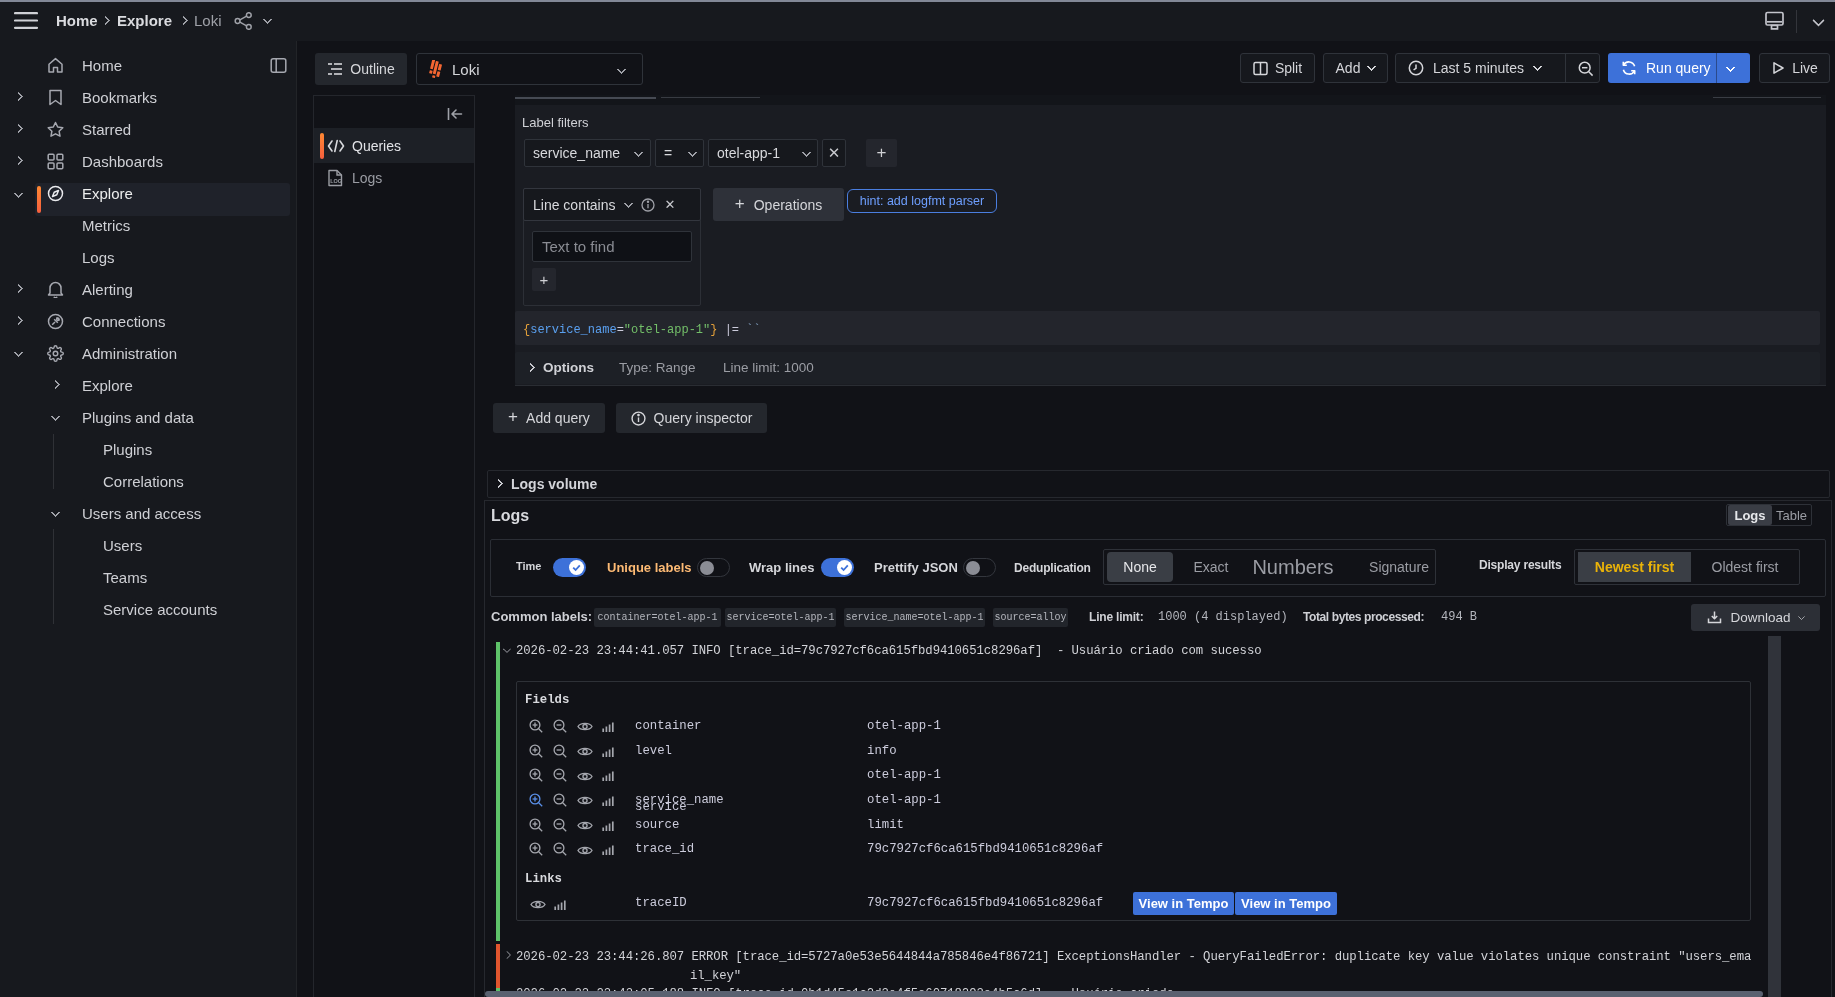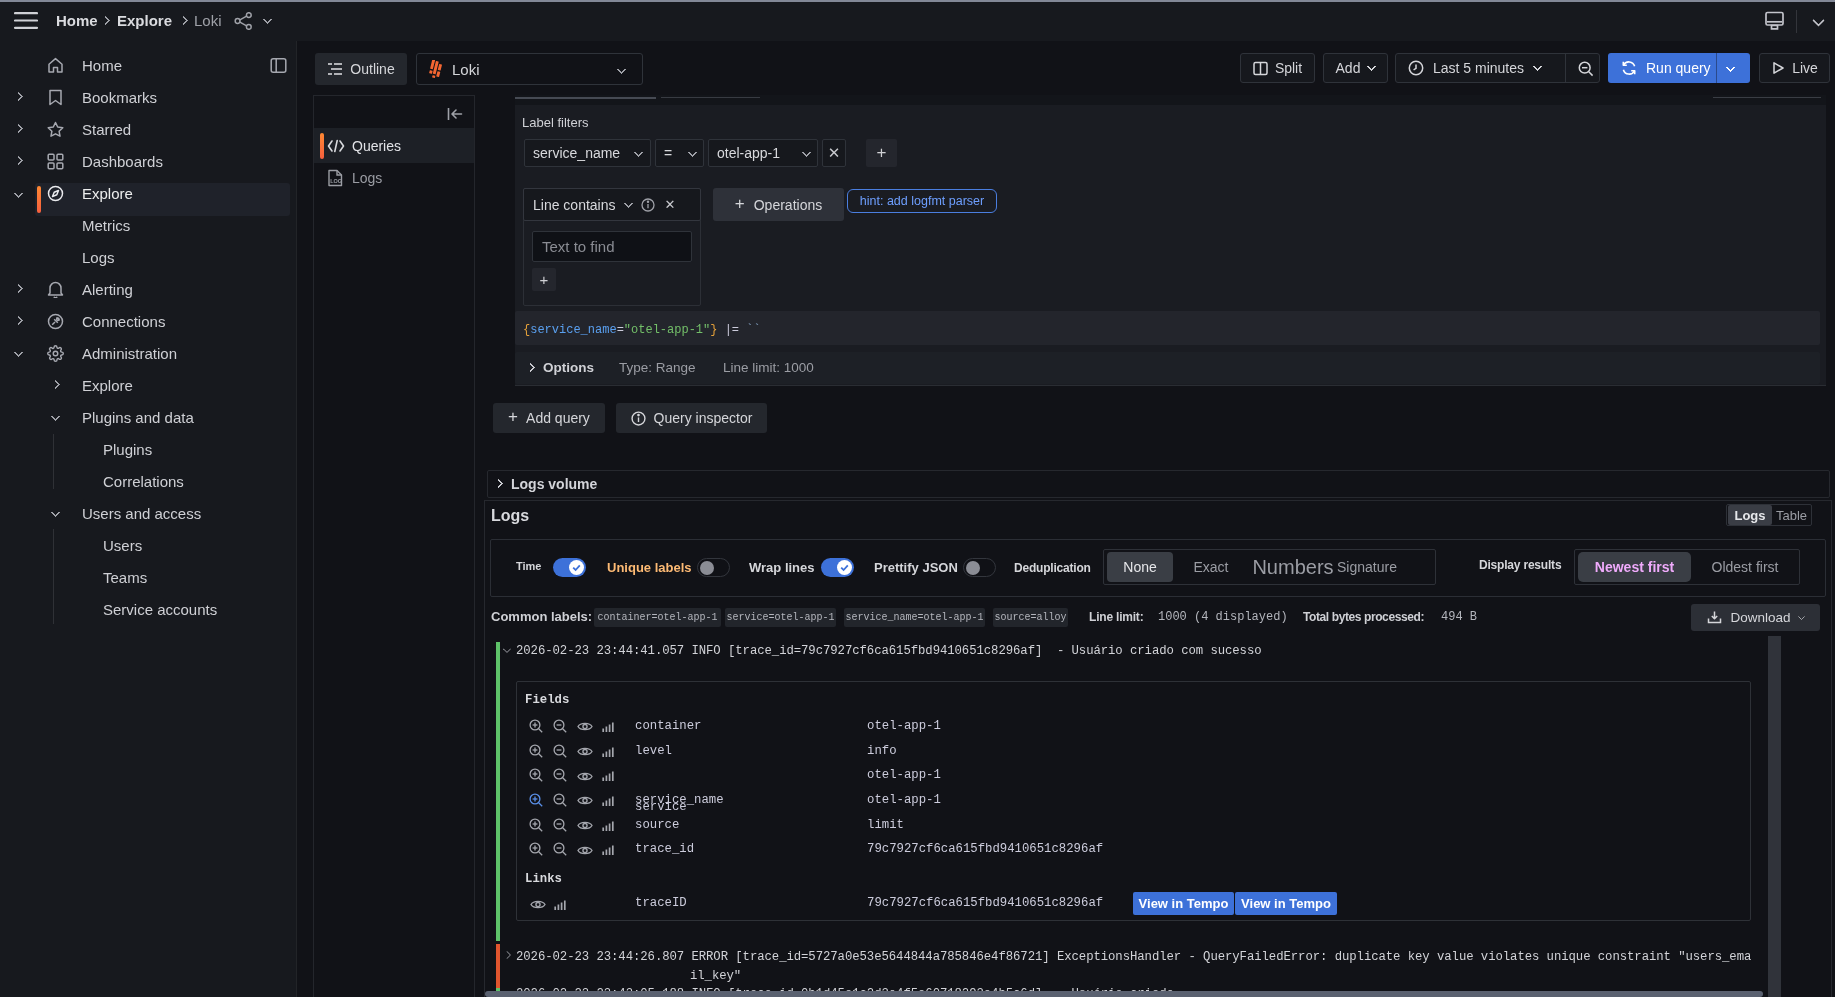--- a/index.html
+++ b/index.html
@@ -303,25 +303,25 @@
   </div>
 <div class="abs" style="left:874px;top:560px;font-size:13px;font-weight:700;color:#d5d6da">Prettify JSON</div>
 <div class="tgl tgloff" style="left:963px;top:558px">
     <div class="knobg" style="left:2px"></div>
   </div>
 <div class="abs" style="left:1014px;top:561px;font-size:12px;letter-spacing:-0.2px;font-weight:700;color:#d5d6da">Deduplication</div>
 <div class="abs r" style="left:1103px;top:549px;width:333px;height:36px;border:1px solid #2e3138;border-radius:2px">
   <div style="width:66px;height:30px;margin-left:3px;background:#3a3e45;border-radius:4px;display:flex;align-items:center;justify-content:center;font-size:14px;font-weight:500;color:#e6e7ea">None</div>
   <div style="width:76px;text-align:center;font-size:14px;color:#9b9da4">Exact</div>
   <div style="width:88px;text-align:center;font-size:20px;color:#9b9da4">Numbers</div>
-  <div style="width:92px;text-align:left;font-size:14px;color:#9b9da4">Signature</div>
+  <div style="width:92px;text-align:right;font-size:14px;color:#9b9da4">Signature</div>
   </div>
 <div class="abs" style="left:1479px;top:558px;font-size:12px;letter-spacing:-0.2px;font-weight:700;color:#d5d6da">Display results</div>
 <div class="abs r" style="left:1574px;top:549px;width:226px;height:36px;border:1px solid #2e3138;border-radius:2px">
-  <div style="width:113px;height:30px;margin-left:3px;background:#3a3e45;border-radius:5px;display:flex;align-items:center;justify-content:center;font-size:14px;font-weight:700;color:#f0abfc">Newest first</div>
+  <div style="width:113px;height:30px;margin-left:3px;background:#3a3e45;border-radius:0;display:flex;align-items:center;justify-content:center;font-size:14px;font-weight:700;color:#eab308">Newest first</div>
   <div style="flex:1;text-align:center;font-size:14px;color:#9b9da4">Oldest first</div>
   </div>
 
 <div class="abs" style="left:491px;top:609px;font-size:13px;font-weight:700;color:#cfd0d5">Common labels:</div>
 <div class="tag" style="left:594px;top:608px;width:127px">container=otel-app-1</div>
 <div class="tag" style="left:725px;top:608px;width:111px">service=otel-app-1</div>
 <div class="tag" style="left:844px;top:608px;width:141px">service_name=otel-app-1</div>
 <div class="tag" style="left:993px;top:608px;width:75px">source=alloy</div>
 <div class="abs" style="left:1089px;top:610px;font-size:12px;letter-spacing:-0.2px;font-weight:700;color:#cfd0d5">Line limit:</div>
 <div class="abs mono" style="left:1158px;top:610px;font-size:12px;color:#b4b6bd">1000 (4 displayed)</div>

